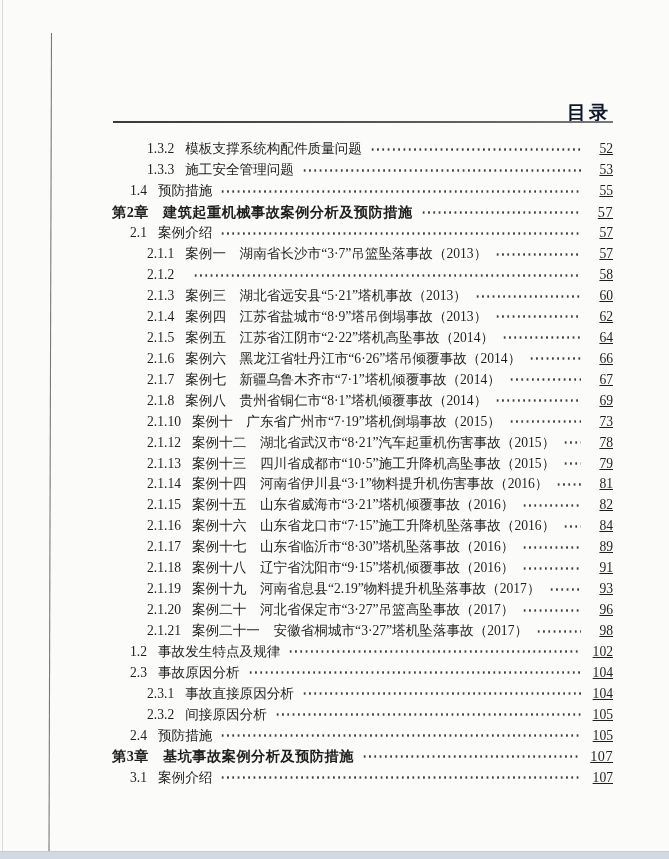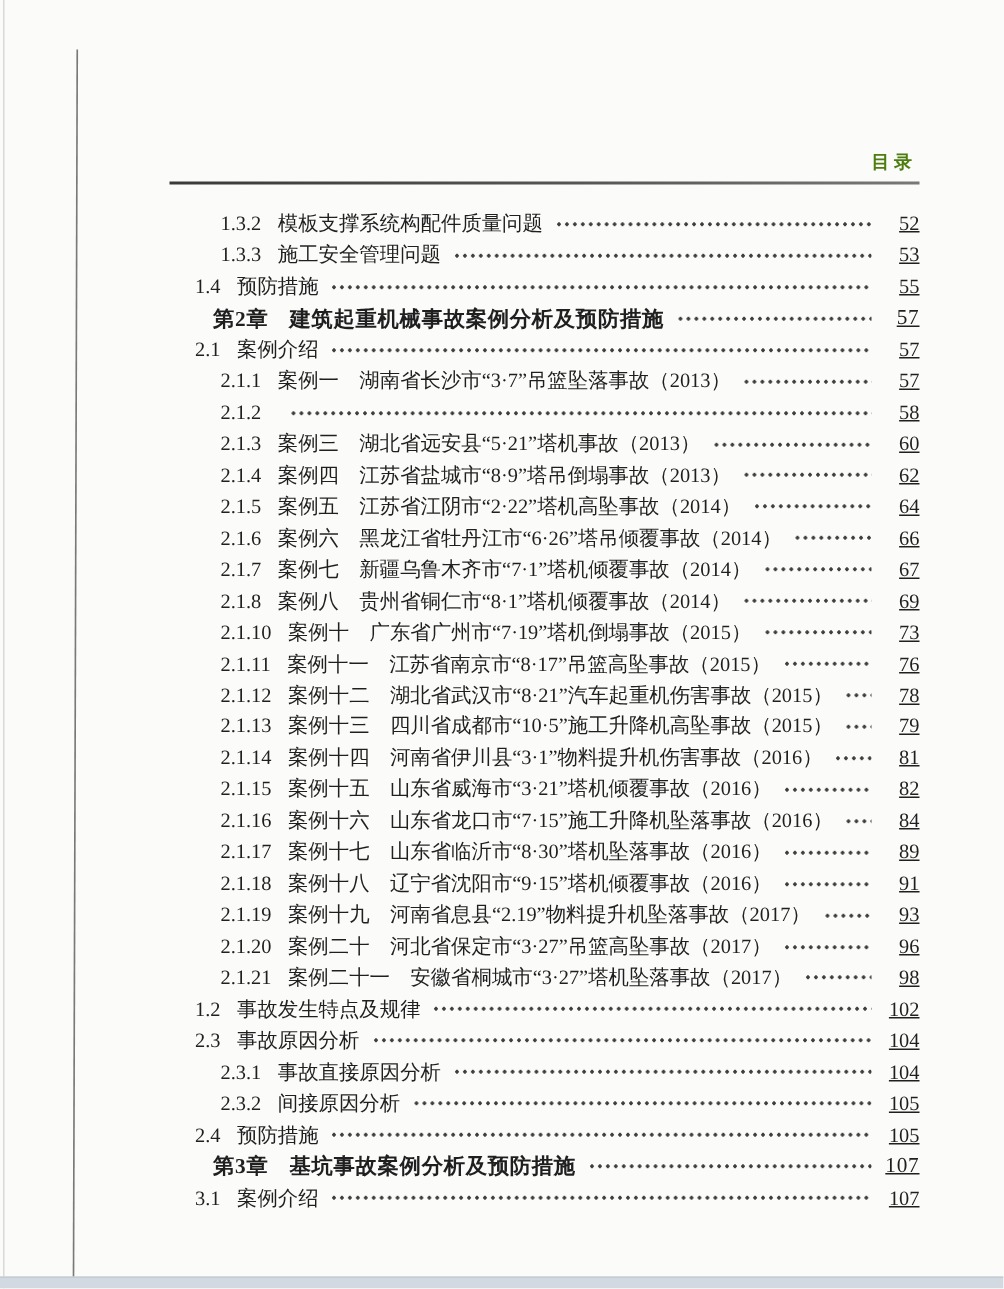--- a/index.html
+++ b/index.html
@@ -13,37 +13,37 @@
   }
   .page-edge-left {
     position: absolute; left: 2px; top: 0;
     width: 1px; height: 100%;
     background: #dadada;
   }
   .gutter-svg { position: absolute; left: 0; top: 0; }
   .header-title {
     position: absolute; top: 100px; left: 113px; width: 498px;
     text-align: right;
-    font-size: 12px; font-weight: bold; letter-spacing: 3px;
-    color: #4d7c0f;
+    font-size: 19px; font-weight: bold; letter-spacing: 3px;
+    color: #0f172a;
   }
   .header-rule {
     position: absolute; top: 121px; left: 113px; width: 500px; height: 2px;
     background: linear-gradient(to right, #3a3a3a, #565656 55%, #787878);
   }
   .toc {
     position: absolute; left: 112px; top: 139px; width: 501px;
   }
   .row {
     display: flex; align-items: center;
     height: 20.95px;
     font-size: 13.6px;
     white-space: nowrap;
   }
-  .row.lv1 { font-weight: bold; font-size: 14.2px; letter-spacing: 0.5px; margin-left: 30px; }
+  .row.lv1 { font-weight: bold; font-size: 14.2px; letter-spacing: 0.5px; }
   .row.lv2 { padding-left: 18px; align-items: center; }
   .row.lv3 { padding-left: 35px; }
   .num { margin-right: 11px; }
   .lv1 .num { margin-right: 14px; }
   .leader {
     flex: 1 1 auto; min-width: 12px;
     height: 13px; margin: 0 5px 0 8px;
     background-image: radial-gradient(circle, #3d3d3d 1.02px, rgba(0,0,0,0) 1.25px);
     background-size: 5.3px 13px;
     background-position: 0 55%;
@@ -151,26 +151,20 @@
     <span class="leader"></span>
     <span class="pg">69</span>
   </div>
     <div class="row lv3">
     <span class="num">2.1.10</span>
     <span class="title">案例十　广东省广州市“7·19”塔机倒塌事故（2015）</span>
     <span class="leader"></span>
     <span class="pg">73</span>
   </div>
     <div class="row lv3">
-    <span class="num">2.1.11</span>
-    <span class="title">案例十一　江苏省南京市“8·17”吊篮高坠事故（2015）</span>
-    <span class="leader"></span>
-    <span class="pg">76</span>
-  </div>
-    <div class="row lv3">
     <span class="num">2.1.12</span>
     <span class="title">案例十二　湖北省武汉市“8·21”汽车起重机伤害事故（2015）</span>
     <span class="leader"></span>
     <span class="pg">78</span>
   </div>
     <div class="row lv3">
     <span class="num">2.1.13</span>
     <span class="title">案例十三　四川省成都市“10·5”施工升降机高坠事故（2015）</span>
     <span class="leader"></span>
     <span class="pg">79</span>

